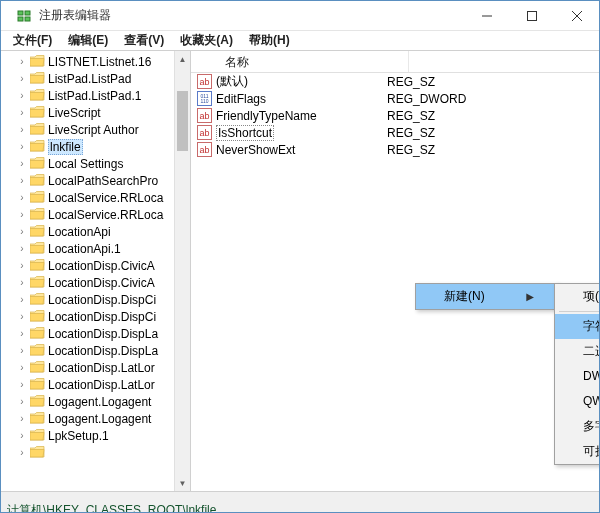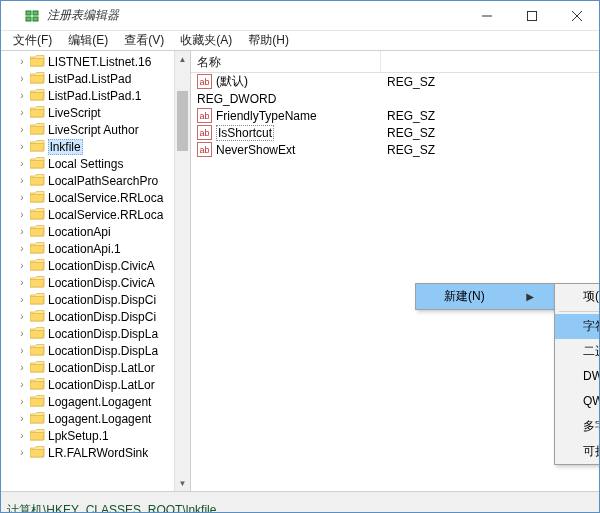--- a/index.html
+++ b/index.html
@@ -1,46 +1,46 @@
 <!DOCTYPE html>
 <html><head>
 <meta charset="utf-8">
 <style>
 * { box-sizing: border-box; margin: 0; padding: 0; }
 body { font-family: "Microsoft YaHei", "Segoe UI", sans-serif; font-size: 12px; background: #fff; width: 600px; height: 513px; overflow: hidden; border: 1px solid #5a8fc0; position: relative; }
 
-.titlebar { height: 30px; background: #fff; display: flex; align-items: center; padding: 0 0 0 24px; border-bottom: 1px solid #e5e5e5; font-style: italic; }
+.titlebar { height: 30px; background: #fff; display: flex; align-items: center; padding: 0 0 0 16px; border-bottom: 1px solid #e5e5e5; }
 .titlebar .icon { width: 16px; height: 16px; margin-right: 6px; }
 .titlebar .title { flex: 1; font-size: 12px; color: #333; }
 .titlebar .winbtn { width: 45px; height: 30px; display: flex; align-items: center; justify-content: center; color: #333; font-size: 13px; }
 .titlebar .winbtn.close { width: 45px; }
 
 .menubar { height: 20px; background: #fff; display: flex; align-items: center; padding: 0 4px; border-bottom: 1px solid #d0d0d0; }
-.menubar .menuitem { padding: 2px 8px; font-size: 12px; color: #222; cursor: default; }
+.menubar .menuitem { padding: 2px 8px; font-size: 12px; color: #222; cursor: default; font-weight: bold; }
 
 .content { display: flex; height: 440px; }
 
 .tree-pane { width: 190px; overflow: hidden; border-right: 1px solid #d0d0d0; background: #fff; position: relative; }
 .tree { padding: 2px 0 2px 0; }
 .tree-scrollbar { position: absolute; right: 0; top: 0; bottom: 0; width: 16px; background: #f0f0f0; border-left: 1px solid #e0e0e0; }
 .tree-scrollbar .thumb { position: absolute; left: 2px; right: 2px; top: 40px; height: 60px; background: #c0c0c0; }
 .tree-scrollbar .arrow { position: absolute; left: 0; right: 0; height: 16px; display: flex; align-items: center; justify-content: center; font-size: 8px; color: #606060; }
 .tree-scrollbar .arrow.up { top: 0; }
 .tree-scrollbar .arrow.down { bottom: 0; }
 
 .tree-item { display: flex; align-items: center; height: 17px; padding-left: 29px; white-space: nowrap; cursor: default; }
 .tree-item .expander { width: 12px; font-size: 10px; color: #7a7a7a; text-align: center; margin-left: -14px; margin-right: 2px; }
 .tree-item .folder-icon { width: 15px; height: 13px; margin-right: 3px; flex-shrink: 0; }
 .tree-item .label { font-size: 12px; color: #000; }
 .tree-item.selected .label { background: #cde8ff; border: 1px dotted #7aa7d8; padding: 0 1px; }
 
 .list-pane { flex: 1; background: #fff; position: relative; }
 .list-header { display: flex; height: 22px; border-bottom: 1px solid #e0e0e0; background: #fff; }
 .list-header .col { padding: 3px 6px; font-size: 12px; color: #222; border-right: 1px solid #e8e8e8; }
-.col.name { width: 190px; }
+.col.name { width: 190px; margin-left: 28px; }
 .col.type { width: 150px; }
 .list-body { }
 .list-row { display: flex; align-items: center; height: 17px; }
 .list-row .cell { padding: 0 6px; font-size: 12px; color: #000; display: flex; align-items: center; text-align: right; }
 .cell.name { width: 190px; }
 .cell.type { width: 150px; }
 .value-icon { width: 15px; height: 15px; margin-right: 4px; flex-shrink: 0; }
 .list-row.selected .cell.name .label { border: 1px dotted #888; padding: 0 1px; }
 
 .context-menu { position: absolute; background: #f2f2f2; border: 1px solid #a0a0a0; box-shadow: 2px 2px 4px rgba(0,0,0,0.2); font-size: 12px; z-index: 100; }
@@ -330,21 +330,20 @@
           <span class="label">LpkSetup.1</span>
         </div>
         <div class="tree-item">
           <span class="expander">›</span>
           <span class="folder-icon">
             <svg width="15" height="13" viewBox="0 0 15 13">
               <path d="M0 2 L5 2 L6.5 0.5 L14 0.5 L14 11 L0 11 Z" fill="#ffe79c" stroke="#d9b34a" stroke-width="0.7"></path>
               <path d="M0 3.5 L14 3.5 L13 11 L0 11 Z" fill="#ffd766" stroke="#d9b34a" stroke-width="0.7"></path>
             </svg>
           </span>
-          <span class="label">LR.FALRWordSink</span>
         </div>
       </div>
     <div class="tree-scrollbar">
       <div class="arrow up">▲</div>
       <div class="thumb"></div>
       <div class="arrow down">▼</div>
     </div>
   </div>
 
   <div class="list-pane">
@@ -358,20 +357,30 @@
               <svg width="15" height="15" viewBox="0 0 15 15">
                 <rect x="0.5" y="0.5" width="14" height="14" fill="#fff" stroke="#c86a6a"></rect>
                 <text x="7.5" y="11" text-anchor="middle" font-size="9" fill="#c03030" font-family="sans-serif">ab</text>
               </svg>
             </span>
             <span class="label">(默认)</span>
           </div>
           <div class="cell type">REG_SZ</div>
         </div>
         <div class="list-row">
+          <div class="cell name">
+            <span class="value-icon">
+              <svg width="15" height="15" viewBox="0 0 15 15">
+                <rect x="0.5" y="0.5" width="14" height="14" fill="#fff" stroke="#5a7ac8"></rect>
+                <text x="7.5" y="7" text-anchor="middle" font-size="5" fill="#3050a0" font-family="sans-serif">011</text>
+                <text x="7.5" y="12" text-anchor="middle" font-size="5" fill="#3050a0" font-family="sans-serif">110</text>
+              </svg>
+            </span>
+            <span class="label">EditFlags</span>
+          </div>
           <div class="cell type">REG_DWORD</div>
         </div>
         <div class="list-row">
           <div class="cell name">
             <span class="value-icon">
               <svg width="15" height="15" viewBox="0 0 15 15">
                 <rect x="0.5" y="0.5" width="14" height="14" fill="#fff" stroke="#c86a6a"></rect>
                 <text x="7.5" y="11" text-anchor="middle" font-size="9" fill="#c03030" font-family="sans-serif">ab</text>
               </svg>
             </span>

